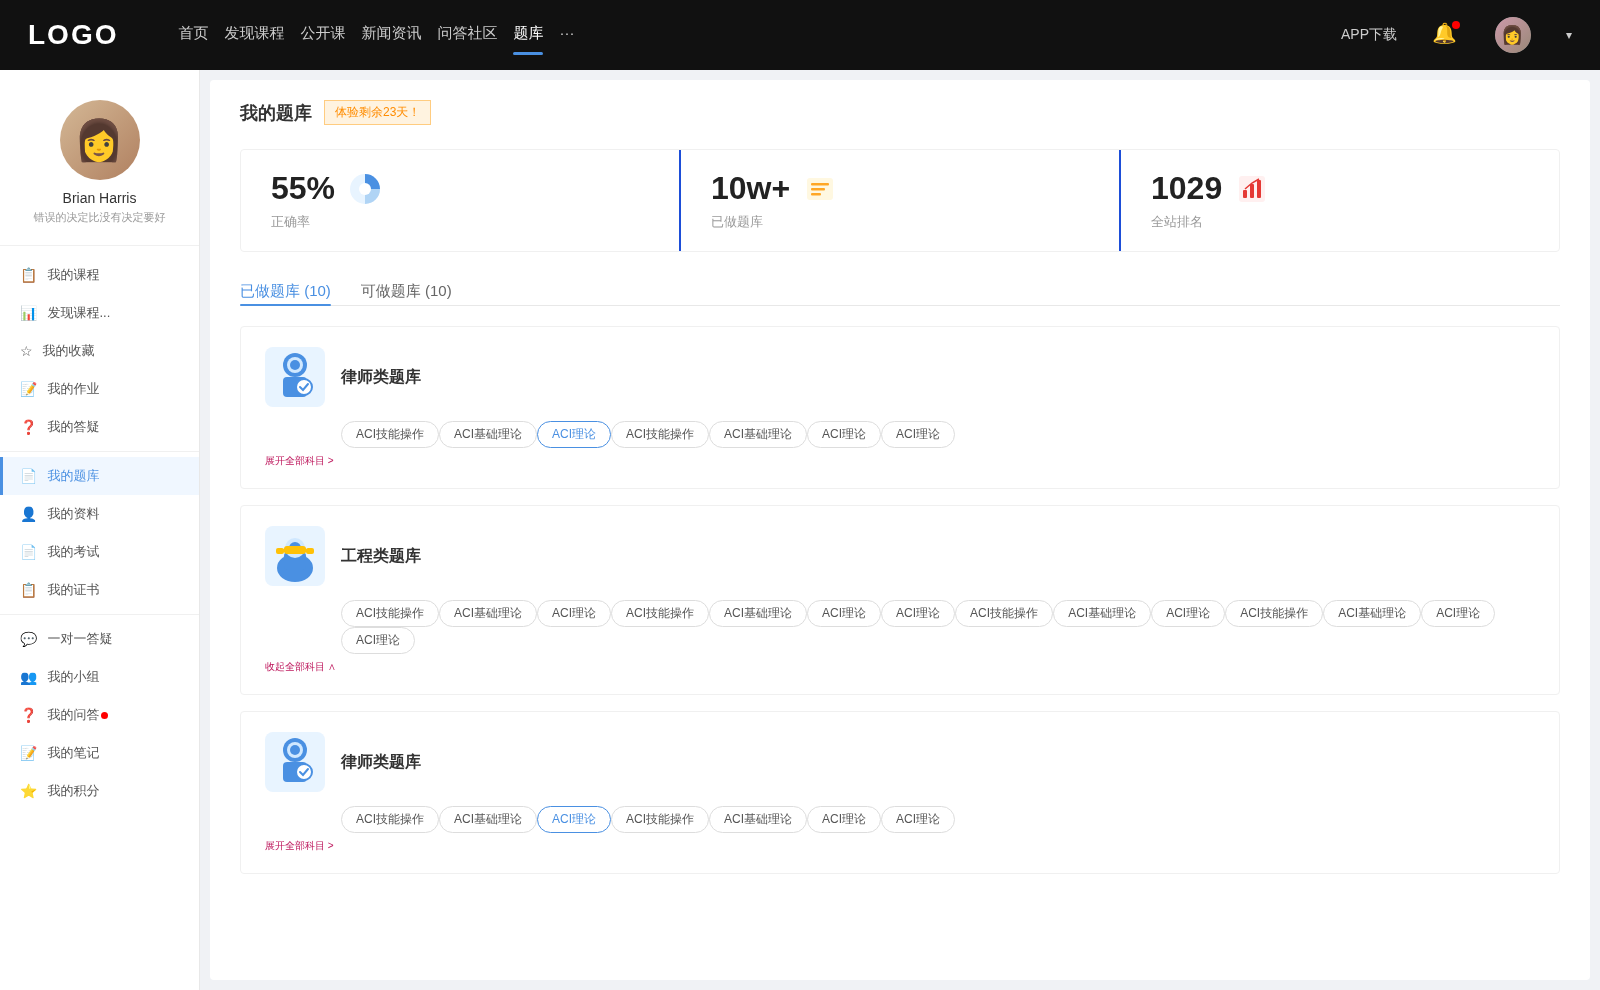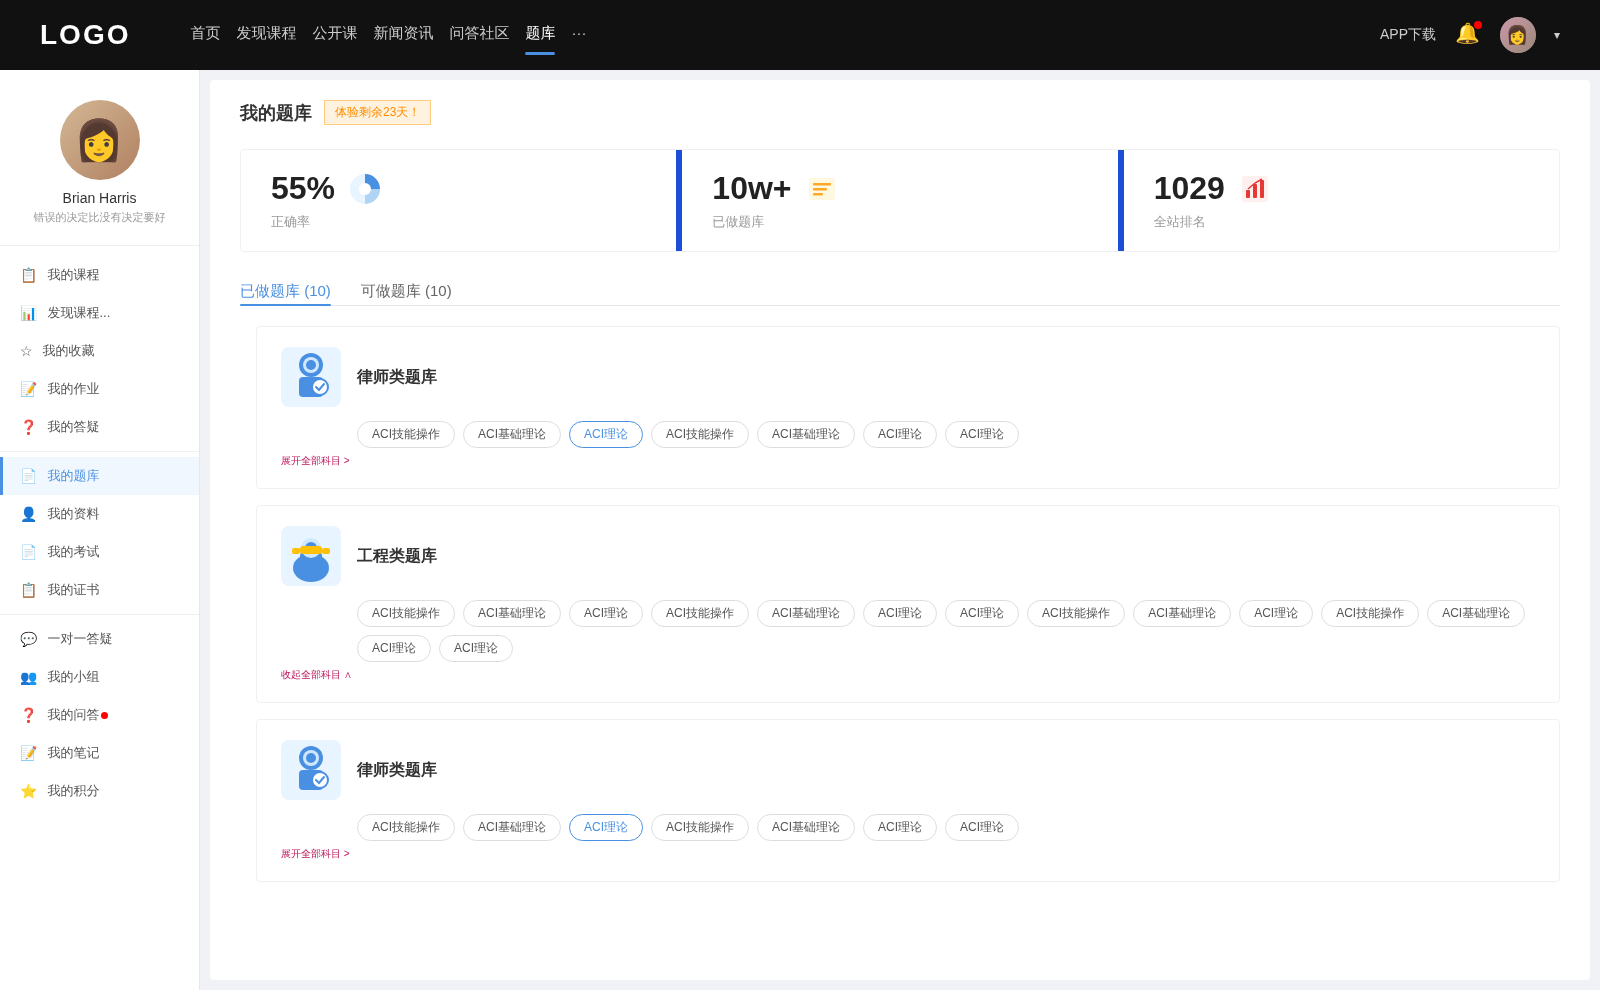--- a/index.html
+++ b/index.html
@@ -4,21 +4,21 @@
   <style>
     * { box-sizing: border-box; margin: 0; padding: 0; }
     body { font-family: 'PingFang SC', 'Microsoft YaHei', sans-serif; background: #f0f2f5; min-height: 990px; }
 
     
     .topnav {
       background: #111;
       height: 70px;
       display: flex;
       align-items: center;
-      padding: 0 40px;
+      padding: 0 28px;
       color: #fff;
       position: relative;
     }
     .topnav-logo {
       font-size: 28px;
       font-weight: bold;
       color: #fff;
       margin-right: 60px;
       letter-spacing: 2px;
     }
@@ -42,22 +42,21 @@
       position: absolute;
       bottom: -8px;
       left: 0; right: 0;
       height: 3px;
       background: #4a90e2;
       border-radius: 2px;
     }
     .topnav-right {
       display: flex;
       align-items: center;
-      gap: 18px;
-      text-align: center;
+      gap: 35px;
     }
     .topnav-app {
       color: #ccc;
       font-size: 14px;
       cursor: pointer;
     }
     .topnav-bell {
       width: 28px; height: 28px;
       position: relative;
       cursor: pointer;
@@ -200,21 +199,21 @@
       display: flex;
       gap: 0;
       margin-bottom: 30px;
       border: 1px solid #f0f0f0;
       border-radius: 4px;
       overflow: hidden;
     }
     .stat-item {
       flex: 1;
       padding: 20px 30px;
-      border-right: 6px solid #1d4ed8;
+      border-right: 2px solid #1d4ed8;
       display: flex;
       flex-direction: column;
       gap: 6px;
     }
     .stat-item:last-child { border-right: none; }
     .stat-top {
       display: flex;
       align-items: center;
       gap: 12px;
     }
@@ -263,21 +262,20 @@
       background: #4a90e2;
       border-radius: 1px;
     }
 
     
     .bank-card {
       border: 1px solid #f0f0f0;
       border-radius: 4px;
       margin-bottom: 16px;
       padding: 20px 24px;
-      margin-left: 16px;
     }
     .bank-card-header {
       display: flex;
       align-items: center;
       gap: 16px;
       margin-bottom: 14px;
     }
     .bank-icon {
       width: 60px; height: 60px;
       background: #e8f4ff;
@@ -286,21 +284,20 @@
       font-size: 32px;
     }
     .bank-title {
       font-size: 16px;
       font-weight: 600;
       color: #333;
     }
     .bank-tags {
       display: flex;
       flex-wrap: wrap;
-      gap: 8px;
       margin-left: 76px;
     }
     .bank-tag {
       padding: 4px 14px;
       border: 1px solid #ddd;
       border-radius: 14px;
       font-size: 12px;
       color: #555;
       cursor: pointer;
       background: #fff;

